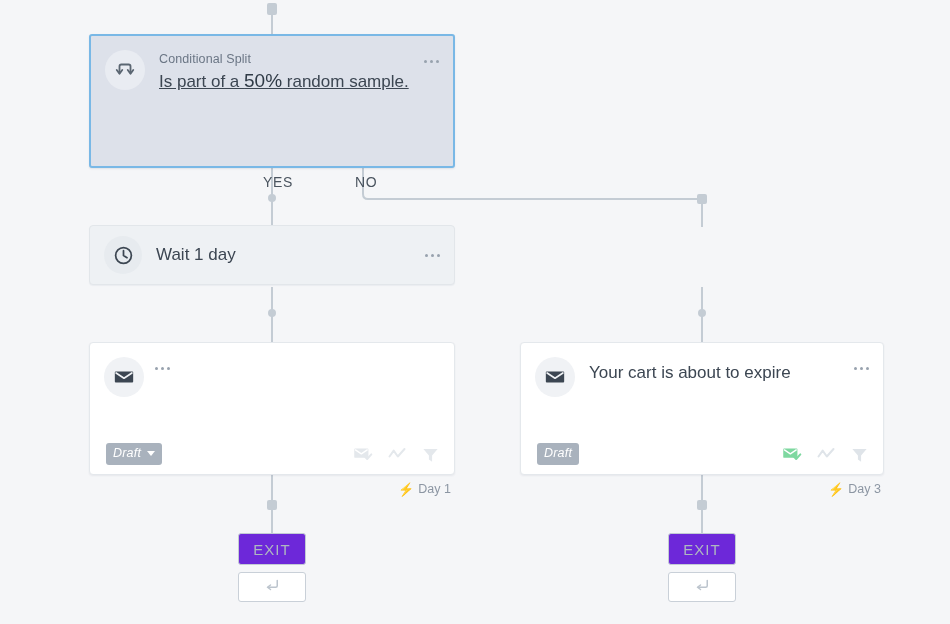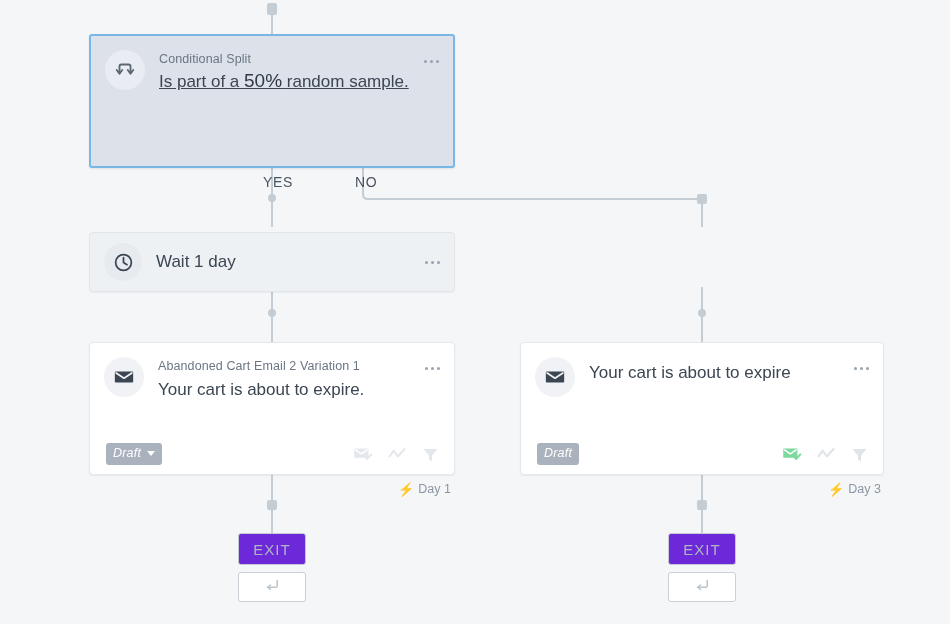--- a/index.html
+++ b/index.html
@@ -50,21 +50,21 @@
   }
 
   
   .wait-node {
     height: 60px;
     background: #eef1f4;
     border: 1px solid #e2e6ea;
     border-radius: 4px;
     box-shadow: 0 1px 1px rgba(40,60,90,0.05);
   }
-  .wait-left  { left: 89px;  top: 232px; width: 366px; }
+  .wait-left  { left: 89px;  top: 225px; width: 366px; }
   .wait-right { left: 520px; top: 227px; width: 364px; }
 
   
   .email-node {
     height: 133px;
     background: #ffffff;
     border: 1px solid #e4e8ec;
     border-radius: 4px;
     box-shadow: 0 1px 2px rgba(40,60,90,0.07);
   }
@@ -337,24 +337,20 @@
 
 
   <div class="node email-node email-left">
     <div class="node-row">
       <div class="icon-circle">
         <svg width="22" height="22" viewBox="0 0 24 24" fill="#3c4652">
           <path d="M3 6h18a1 1 0 0 1 1 1v10a1 1 0 0 1-1 1H3a1 1 0 0 1-1-1V7a1 1 0 0 1 1-1z"></path>
           <path d="M3.4 7.6 L12 13.4 L20.6 7.6" fill="none" stroke="#f0f2f5" stroke-width="1.8" stroke-linecap="round" stroke-linejoin="round"></path>
         </svg>
       </div>
-      <div class="node-text">
-        <div class="node-kicker">Abandoned Cart Email 2 Variation 1</div>
-        <div class="node-title">Your cart is about to expire.</div>
-      </div>
       <div class="kebab">
         <i></i>
         <i></i>
         <i></i>
       </div>
     </div>
     <div class="email-footer">
       <span class="badge">
         <span>Draft</span>
         <span class="caret"></span>

